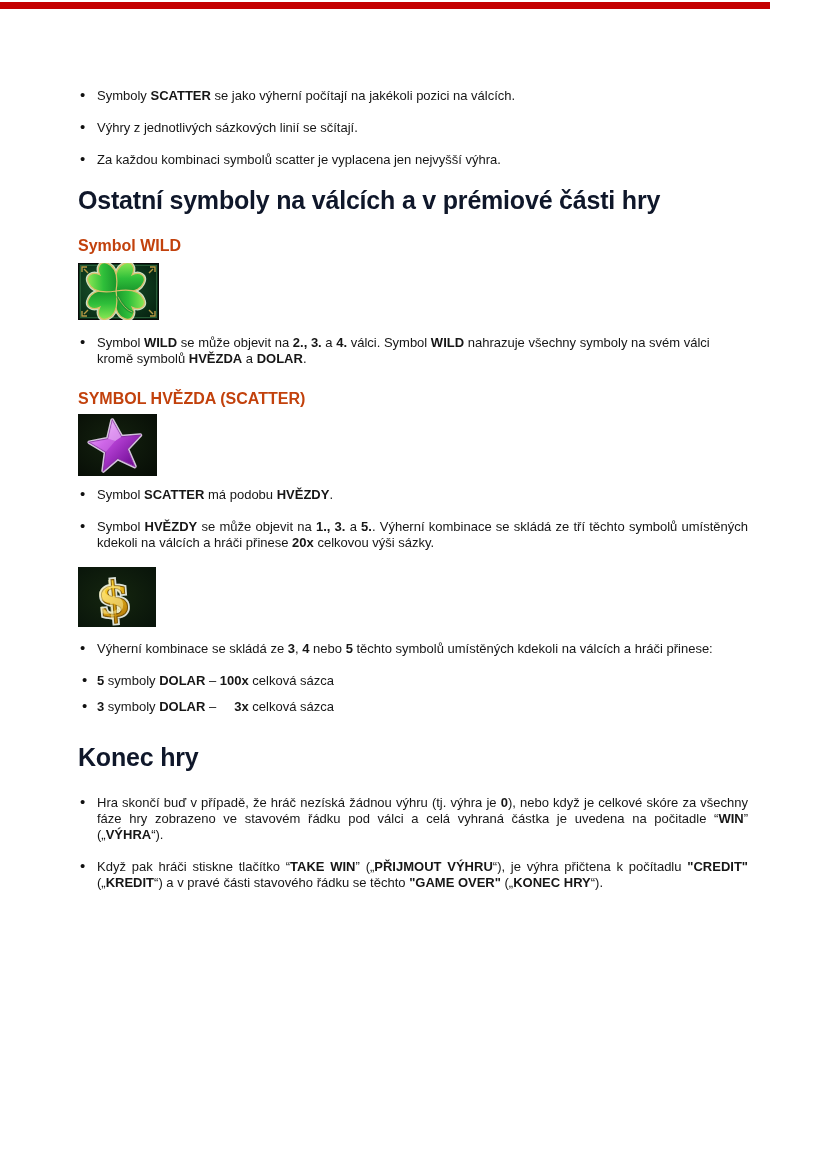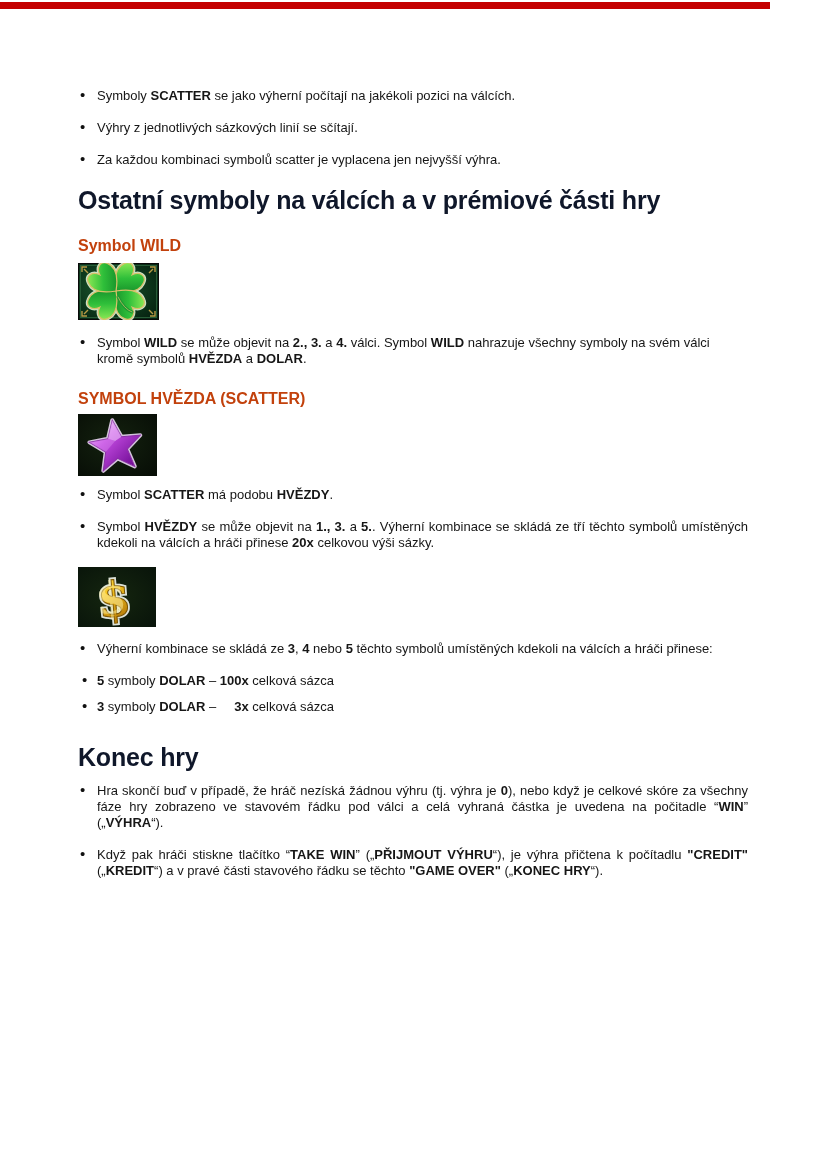--- a/index.html
+++ b/index.html
@@ -30,21 +30,21 @@
   .img-wild{margin-top:8px;}
   .ul-wild{margin-top:15px;}
   .h2-star{margin-top:22px;}
   .img-star{margin-top:6px;}
   .ul-star{margin-top:11px;}
   .h2-dolar{margin-top:16px;}
   .img-dolar{margin-top:7px;}
   .ul-dolar{margin-top:14px;}
   .ul-dolar-sub{margin-top:9px;}
   .h1-end{margin-top:27px;}
-  .ul-end{margin-top:11px;}
+  .ul-end{margin-top:23px;}
 </style>
 </head>
 <body>
 
 <div class="topbar" style="background: rgb(196, 0, 0);"></div>
 
 <div class="content">
 
   <ul class="intro">
     <li><span>Symboly </span><b>SCATTER</b><span> se jako výherní počítají na jakékoli pozici na válcích.</span></li>

